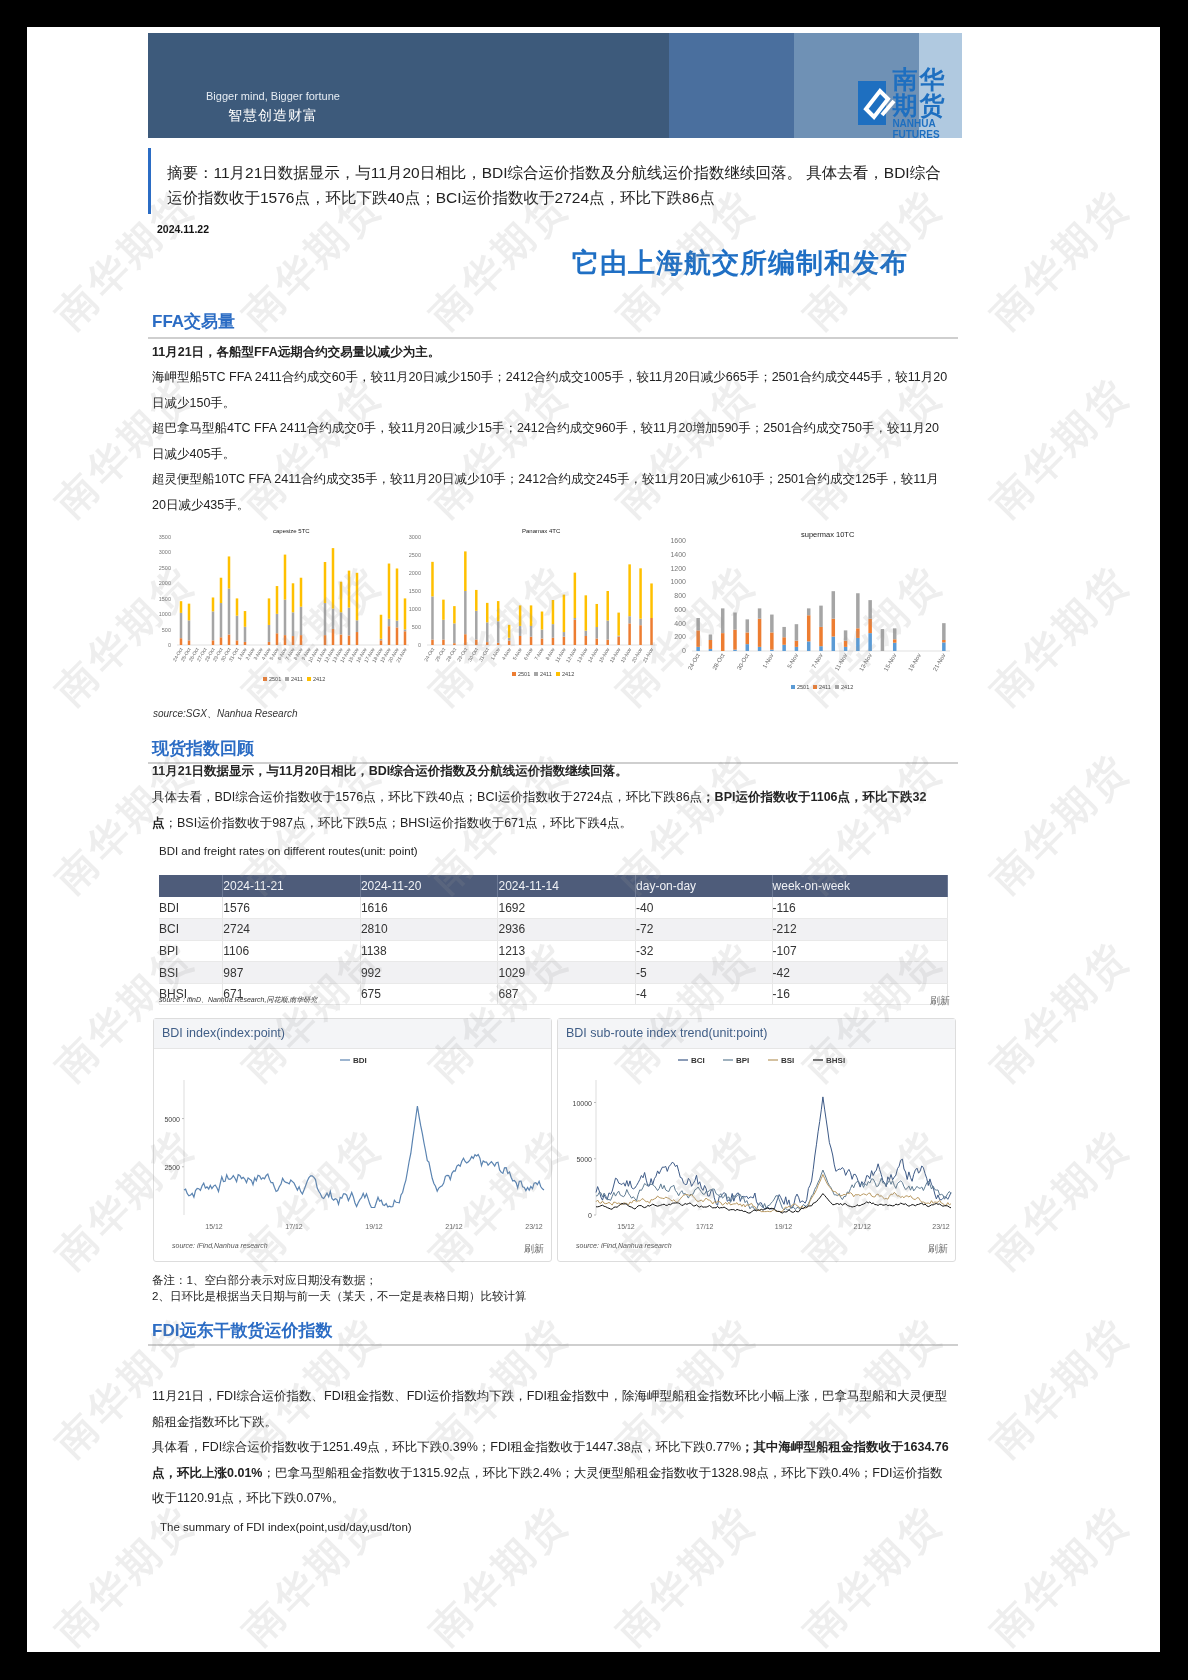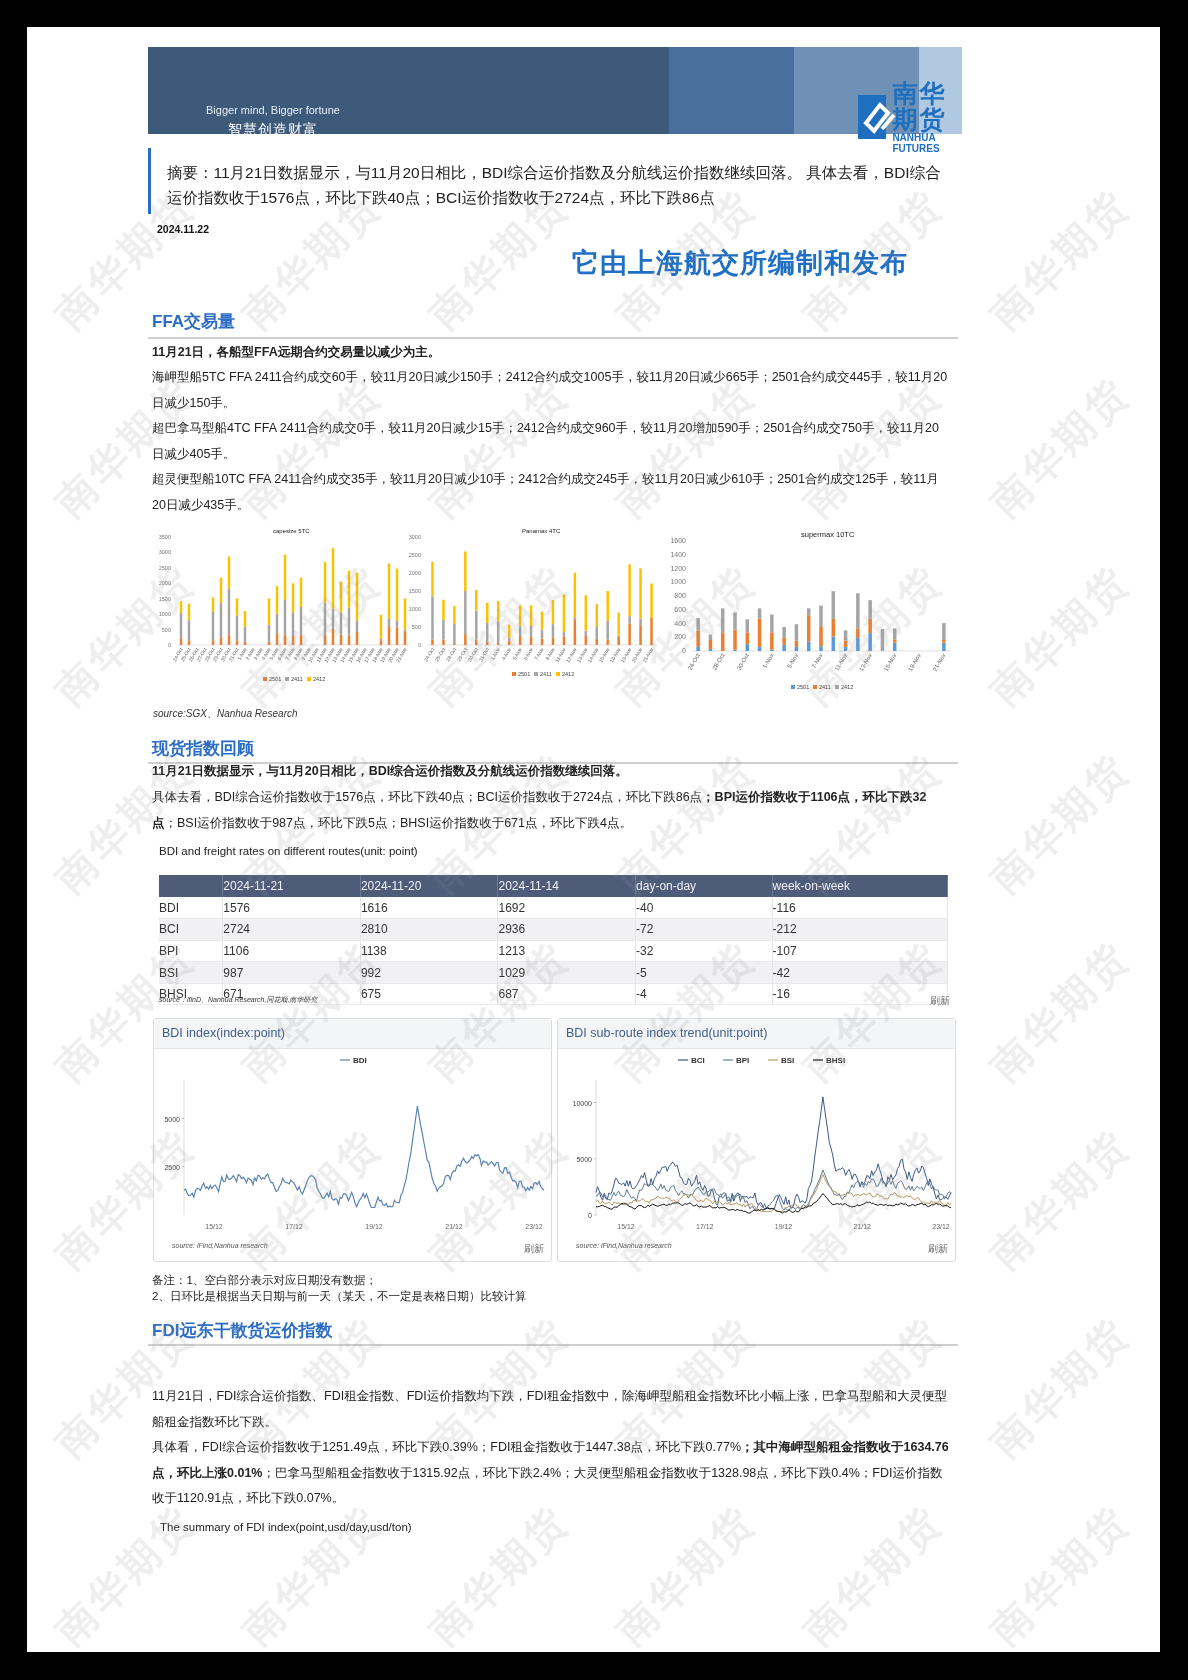--- a/index.html
+++ b/index.html
@@ -1,20 +1,20 @@
 <!DOCTYPE html>
 <html><head>
 <meta charset="utf-8">
 <style>
 *{box-sizing:border-box;margin:0;padding:0}
 body{width:1188px;height:1680px;background:#000;position:relative;overflow:hidden;font-family:"Liberation Sans","DejaVu Sans",sans-serif;color:#111}
 .page{position:absolute;left:27px;top:27px;width:1133px;height:1625px;background:#fff;overflow:hidden}
 .rbar{position:absolute;left:1160px;top:27px;width:28px;height:1653px;background:#000}
 .wm{position:absolute;font-size:40px;color:rgba(150,150,150,0.16);transform:rotate(-45deg);white-space:nowrap;pointer-events:none;font-weight:bold;letter-spacing:4px;z-index:5}
-.banner{position:absolute;left:121px;top:20px;width:814px;height:87px;display:flex}
+.banner{position:absolute;left:121px;top:6px;width:814px;height:105px;display:flex}
 .b1{width:541px;background:#3d5a7b;position:relative}
 .b2{width:130px;background:#4a6f9e}
 .b3{width:130px;background:#6f91b5;position:relative}
 .b4{width:45px;background:#b0c9e0}
 .slogan-en{position:absolute;left:58px;top:57px;font-size:11px;color:#e6ecf3}
 .slogan-cn{position:absolute;left:80px;top:74px;font-size:14px;color:#fff;letter-spacing:1px}
 .logo{position:absolute;left:710px;top:33px;display:flex;align-items:center;gap:6px}
 .logo-mark{width:44px;height:44px;background:#1e6fc0;position:relative}
 .logo-mark svg{position:absolute;left:0;top:0}
 .logo-cn{font-size:25px;color:#1e6fc0;font-weight:bold;letter-spacing:2px;line-height:26px}

